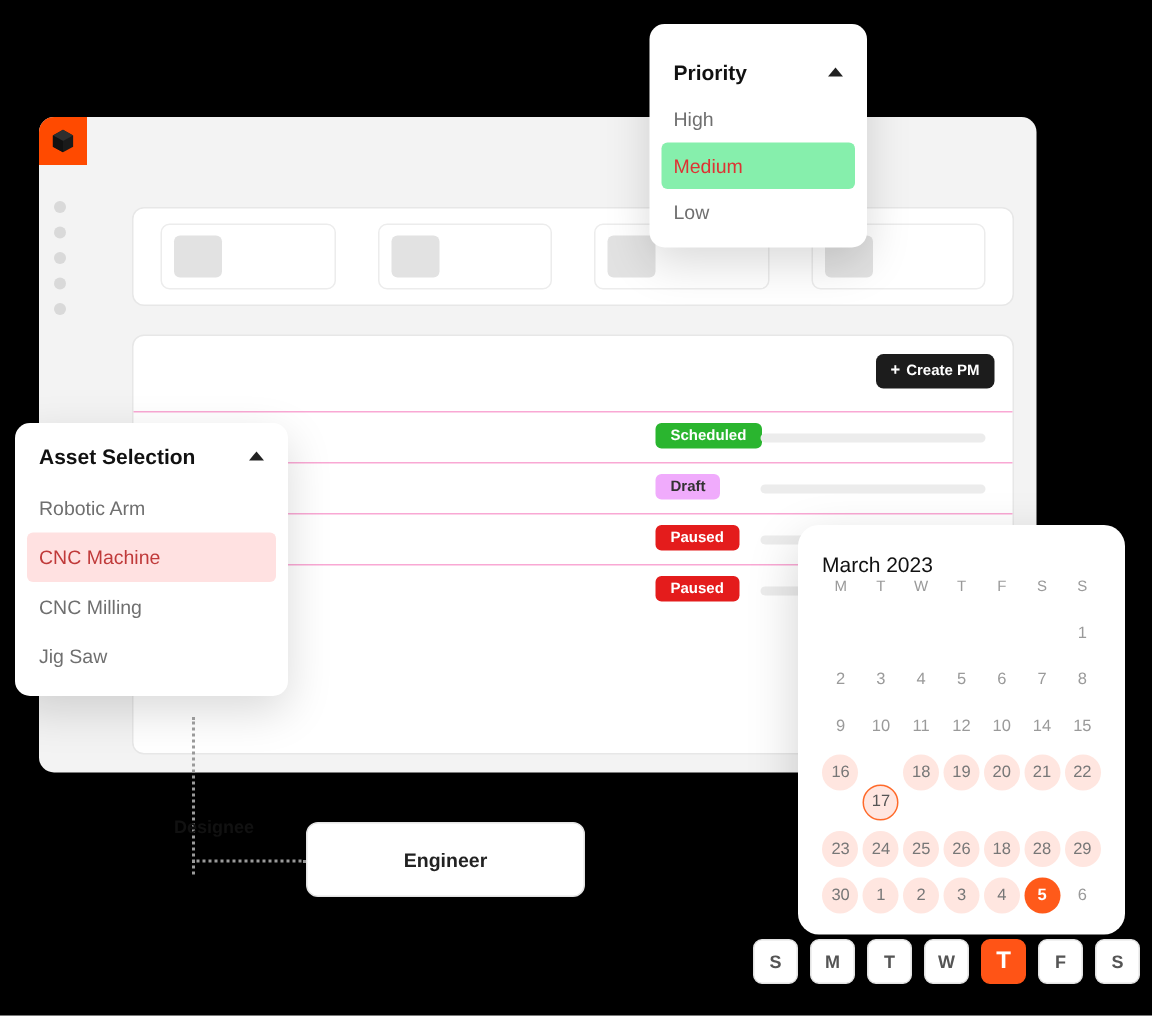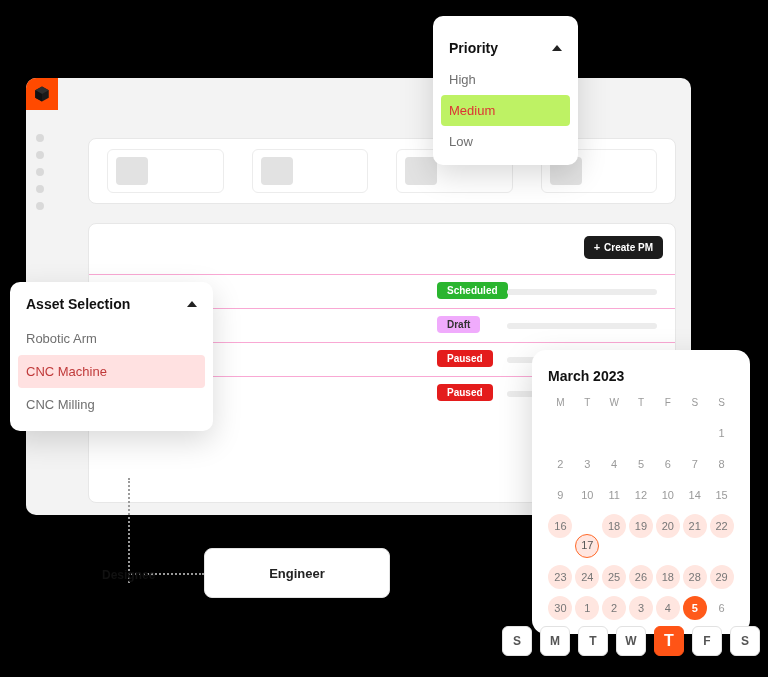--- a/index.html
+++ b/index.html
@@ -115,28 +115,28 @@
     border-left: 5px solid transparent;
     border-right: 5px solid transparent;
     border-bottom: 6px solid #222;
   }
   .priority-item {
     font-size: 13px; color: #6f6f6f;
     padding: 8px 16px;
     cursor: pointer;
   }
   .priority-item.selected {
-    background: #bef264; color: #d33; border-radius: 4px;
+    background: #86efac; color: #d33; border-radius: 4px;
     margin: 0 8px; padding: 8px 8px;
   }
 
   
   .asset-card {
     position: absolute; left: 10px; top: 282px;
-    width: 203px;
+    width: 182px;
     background: #fff;
     border-radius: 10px;
     box-shadow: 0 10px 30px rgba(0,0,0,0.15);
     padding: 14px 0 10px;
   }
   .asset-card h4 {
     font-size: 14px; font-weight: 700; color: #111;
     padding: 0 16px 10px;
     display: flex; justify-content: space-between; align-items: center;
   }
@@ -159,23 +159,23 @@
   
   .designee {
     position: absolute; left: 127px; top: 478px;
     width: 4px; height: 105px;
   }
   .designee .dotline {
     position: absolute; left: 1px; top: 0; width: 0; height: 105px;
     border-left: 2px dotted #9a9a9a;
   }
   .designee-label {
-    position: absolute; left: 98px; top: 542px;
+    position: absolute; left: 112px; top: 542px;
     font-size: 12px; color: #111; font-weight: 600;
-    background: transparent; padding: 2px 4px; margin-top: 24px;
+    background: transparent; padding: 2px 4px;
   }
   .engineer-chip {
     position: absolute; left: 204px; top: 548px;
     width: 186px; height: 50px;
     background: #fff;
     border: 1px solid #e3e3e3;
     border-radius: 8px;
     display: flex; align-items: center; justify-content: center;
     font-size: 13px; font-weight: 600; color: #222;
     box-shadow: 0 4px 14px rgba(0,0,0,0.08);
@@ -184,21 +184,21 @@
   
   .calendar-card {
     position: absolute; left: 532px; top: 350px;
     width: 218px;
     background: #fff;
     border-radius: 14px;
     box-shadow: 0 12px 34px rgba(0,0,0,0.18);
     padding: 18px 16px 14px;
   }
   .calendar-card h4 {
-    font-size: 14px; font-weight: 700; color: #111; margin-bottom: 13px;
+    font-size: 14px; font-weight: 400; color: #111; margin-bottom: 2px;
   }
   .cal-grid {
     display: grid;
     grid-template-columns: repeat(7, 1fr);
     gap: 7px 2px;
     text-align: center;
   }
   .cal-head {
     font-size: 10px; color: #9a9a9a; font-weight: 500; padding-bottom: 6px;
   }
@@ -314,20 +314,21 @@
 
   <div class="asset-card">
     <h4>
       <span>Asset Selection</span>
       <span class="caret"></span>
     </h4>
     <div id="asset-items">
         <div class="asset-item">Robotic Arm</div>
         <div class="asset-item selected">CNC Machine</div>
         <div class="asset-item">CNC Milling</div>
+        <div class="asset-item">Jig Saw</div>
       </div>
   </div>
 
   <div class="designee">
     <div class="dotline"></div>
   </div>
   <div class="conn-h"></div>
   <div class="designee-label">Designee</div>
   <div class="engineer-chip">
     <span>Engineer</span>

